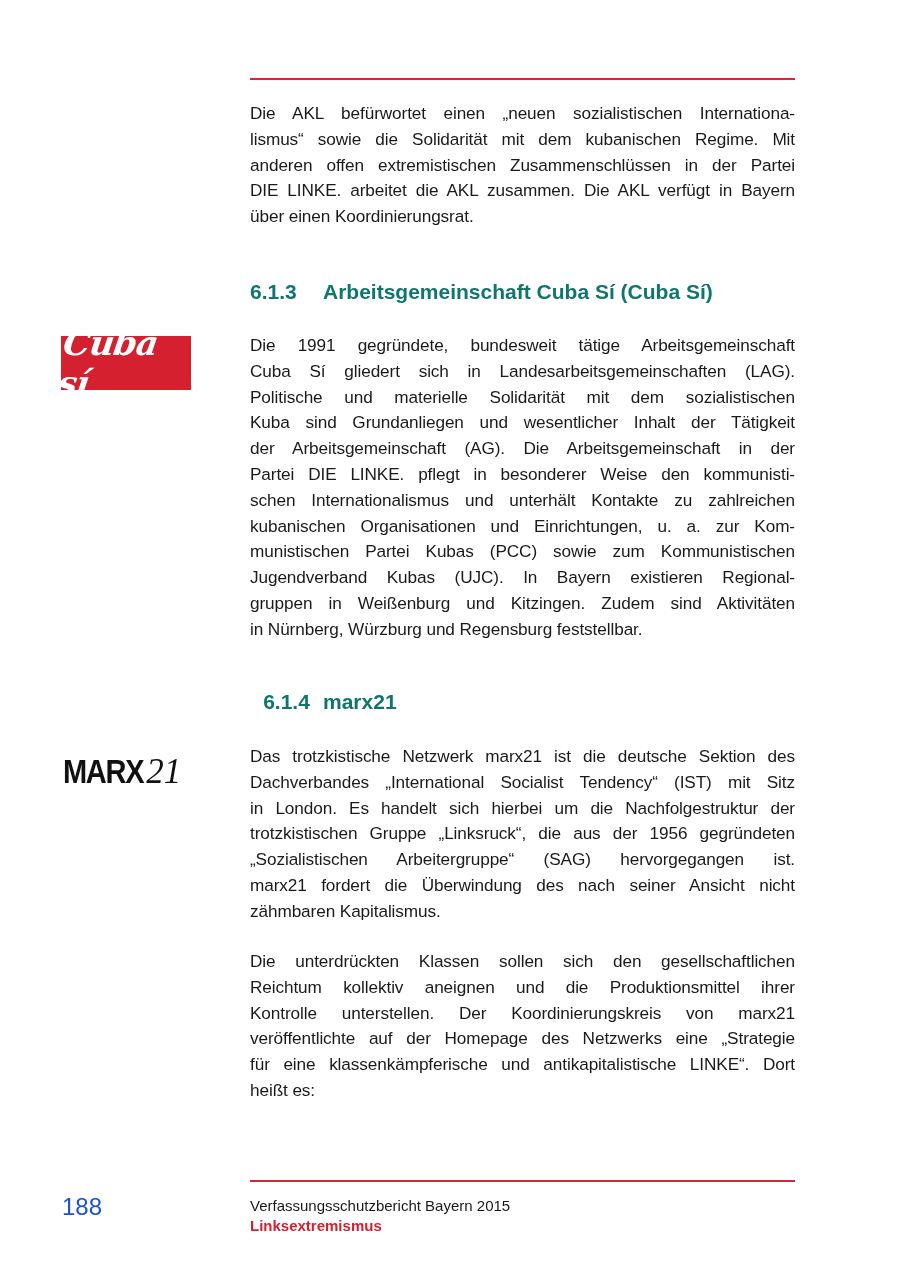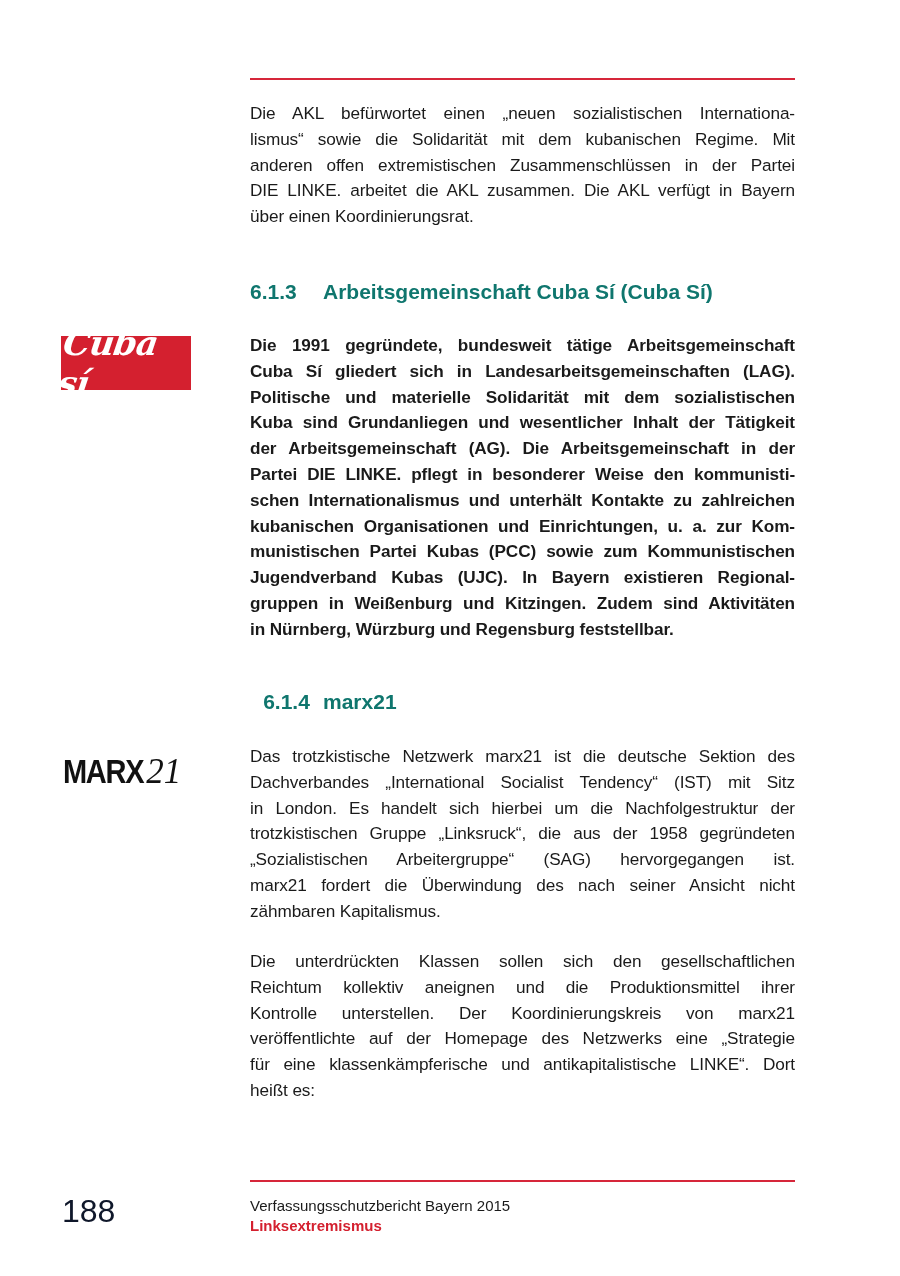--- a/index.html
+++ b/index.html
@@ -102,22 +102,22 @@
       font-style: italic;
       font-size: 35px;
       margin-left: -8px;
       display: inline-block;
     }
 
     .page-number {
       position: absolute;
       left: 62px;
       top: 1193px;
-      font-size: 32px;
-      color: #0f172a;
+      font-size: 24px;
+      color: #1d4ed8;
     }
     .footer-title {
       position: absolute;
       left: 250px;
       top: 1197px;
       font-size: 15px;
       color: #1a1a1a;
     }
     .footer-section {
       position: absolute;
@@ -142,21 +142,21 @@
 </p>
 
 <h2 class="heading" style="top:280px;">
   <span class="num">6.1.3</span><span>Arbeitsgemeinschaft Cuba Sí (Cuba Sí)</span>
 </h2>
 
 <div class="logo-cubasi">
   <span>Cuba sí</span>
 </div>
 
-<p class="para" style="top:333px;font-weight:bold;">
+<p class="para" style="top:333px;">
   <span class="ln">Die 1991 gegründete, bundesweit tätige Arbeitsgemeinschaft</span>
   <span class="ln">Cuba Sí gliedert sich in Landesarbeitsgemeinschaften (LAG).</span>
   <span class="ln">Politische und materielle Solidarität mit dem sozialistischen</span>
   <span class="ln">Kuba sind Grundanliegen und wesentlicher Inhalt der Tätigkeit</span>
   <span class="ln">der Arbeitsgemeinschaft (AG). Die Arbeitsgemeinschaft in der</span>
   <span class="ln">Partei DIE LINKE. pflegt in besonderer Weise den kommunisti-</span>
   <span class="ln">schen Internationalismus und unterhält Kontakte zu zahlreichen</span>
   <span class="ln">kubanischen Organisationen und Einrichtungen, u. a. zur Kom-</span>
   <span class="ln">munistischen Partei Kubas (PCC) sowie zum Kommunistischen</span>
   <span class="ln">Jugendverband Kubas (UJC). In Bayern existieren Regional-</span>
@@ -169,21 +169,21 @@
 </h2>
 
 <div class="logo-marx21">
   <span class="marx">MARX</span><span class="num">21</span>
 </div>
 
 <p class="para" style="top:744px;">
   <span class="ln">Das trotzkistische Netzwerk marx21 ist die deutsche Sektion des</span>
   <span class="ln">Dachverbandes „International Socialist Tendency“ (IST) mit Sitz</span>
   <span class="ln">in London. Es handelt sich hierbei um die Nachfolgestruktur der</span>
-  <span class="ln">trotzkistischen Gruppe „Linksruck“, die aus der 1958 gegründeten</span>
+  <span class="ln">trotzkistischen Gruppe „Linksruck“, die aus der 1956 gegründeten</span>
   <span class="ln">„Sozialistischen Arbeitergruppe“ (SAG) hervorgegangen ist.</span>
   <span class="ln">marx21 fordert die Überwindung des nach seiner Ansicht nicht</span>
   <span class="ln last">zähmbaren Kapitalismus.</span>
 </p>
 
 <p class="para" style="top:949px;">
   <span class="ln">Die unterdrückten Klassen sollen sich den gesellschaftlichen</span>
   <span class="ln">Reichtum kollektiv aneignen und die Produktionsmittel ihrer</span>
   <span class="ln">Kontrolle unterstellen. Der Koordinierungskreis von marx21</span>
   <span class="ln">veröffentlichte auf der Homepage des Netzwerks eine „Strategie</span>

